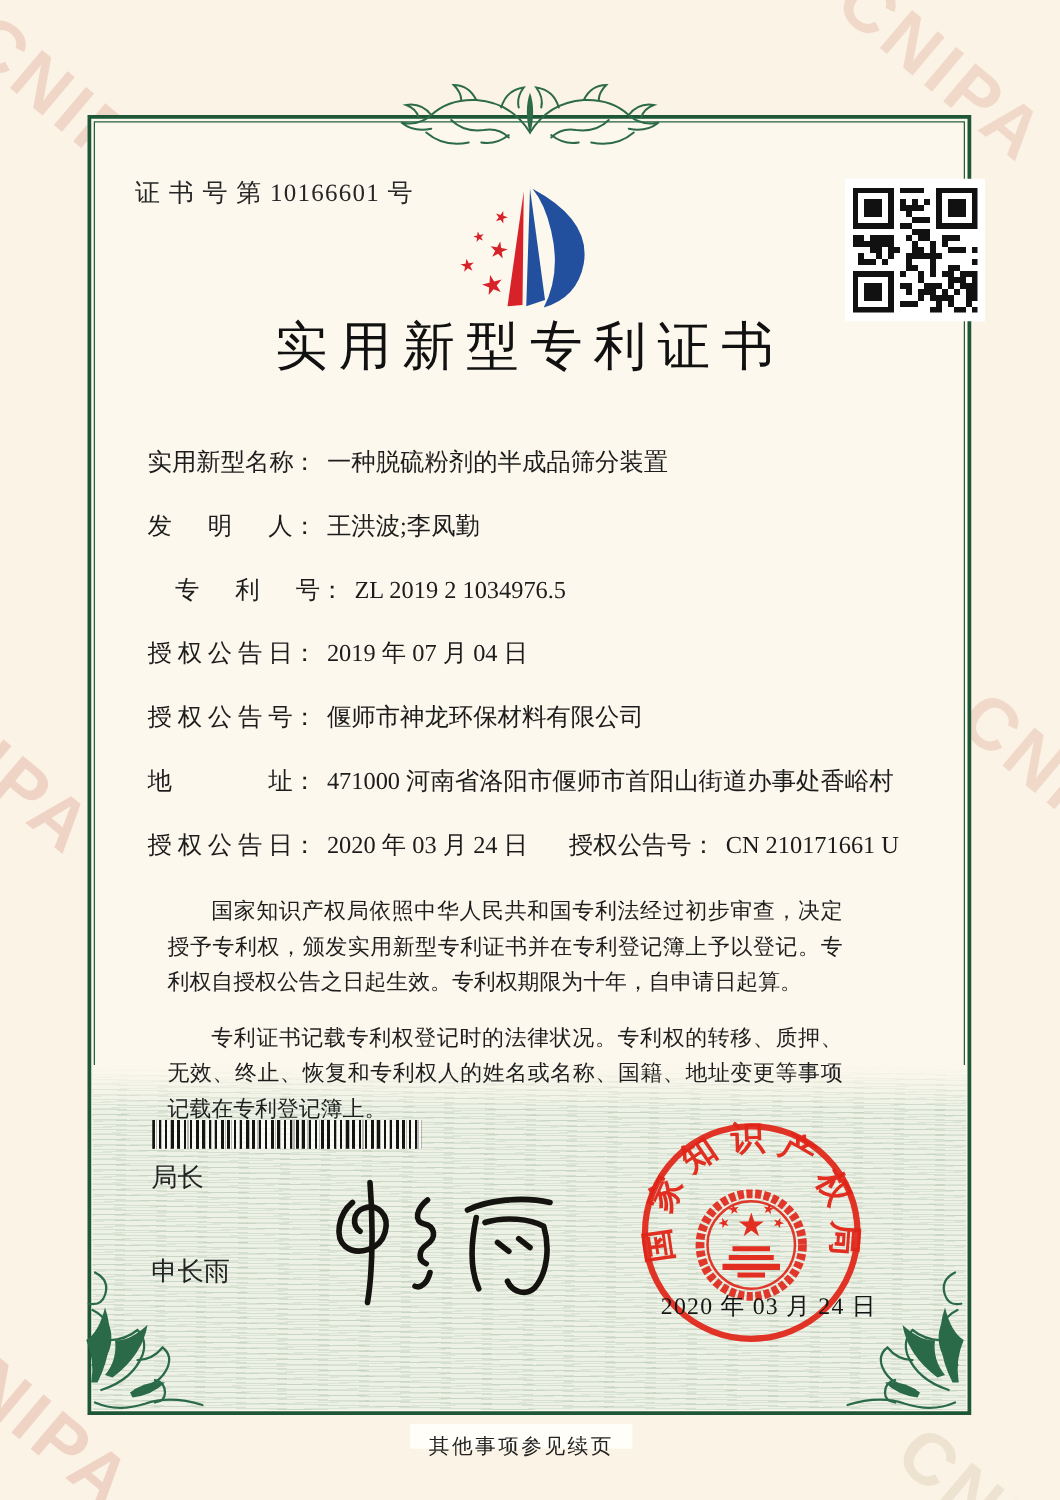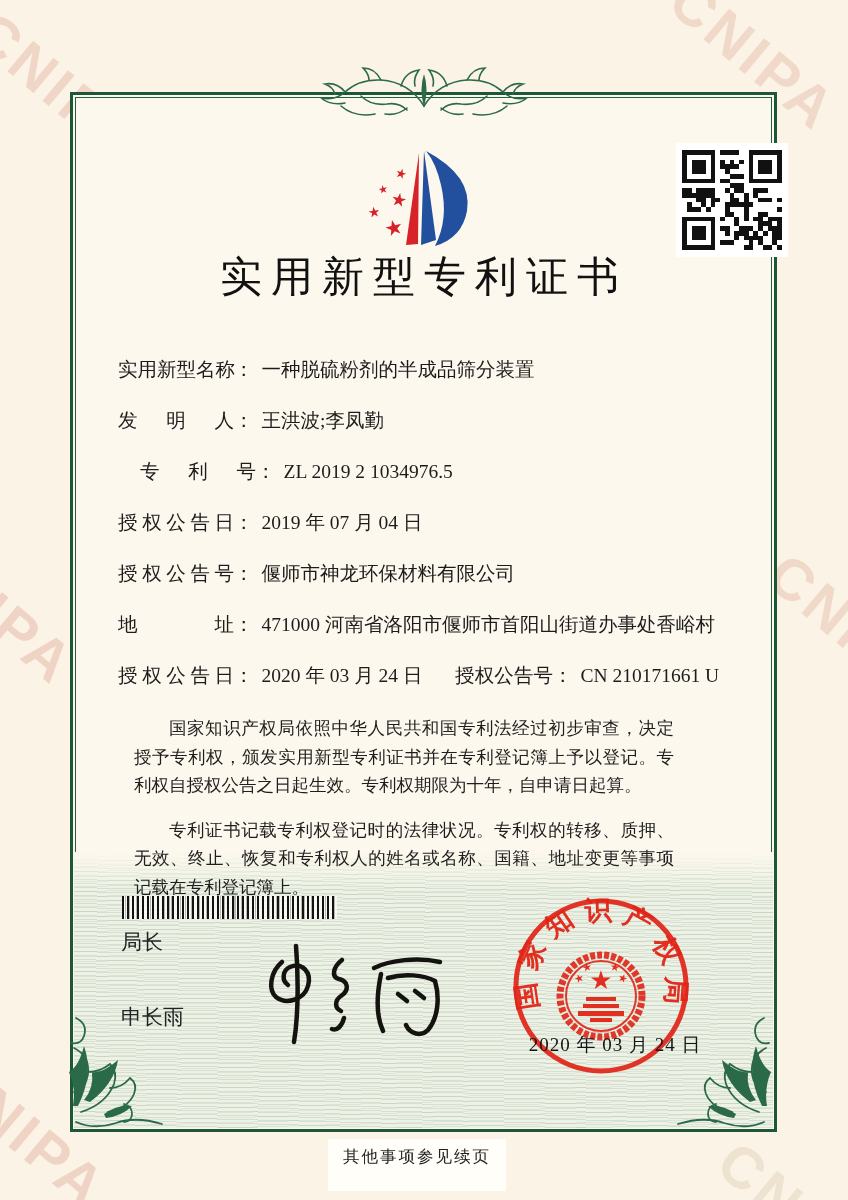--- a/index.html
+++ b/index.html
@@ -101,21 +101,21 @@
   .seal{position:absolute;left:512px;top:897px;}
   .seal-date{
     position:absolute;left:515px;top:1032px;width:200px;text-align:center;
     font-size:19px;color:#151515;letter-spacing:1px;
   }
   .page-num{
     position:absolute;left:70px;top:1094px;width:701px;text-align:center;
     font-size:15px;letter-spacing:2px;color:#2a2a2a;
   }
   .note-box{
-    position:absolute;left:328px;top:1139px;width:178px;height:52px;
+    position:absolute;left:328px;top:1139px;width:178px;height:20px;
     background:#fffef8;text-align:center;line-height:36px;
     font-size:16.5px;letter-spacing:2px;color:#222;
   }
 </style>
 </head>
 <body>
 
 <div class="page">
 
   <div class="wm wm1">CNIPA</div>
@@ -171,20 +171,21 @@
       <path d="M56,104 q-20,-4 -26,-18 q-4,-10 4,-16 q8,10 20,10"></path>
       <path d="M40,96 q-8,2 -8,10 q0,7 8,8"></path>
     </g>
     <g fill="#2a6a48">
       <path d="M86,98 Q70,66 80,38 Q85,58 95,64 Q88,80 91,98 Z"></path>
       <path d="M74,94 Q50,76 46,52 Q62,66 72,64 Q70,80 80,92 Z"></path>
       <path d="M60,106 q-14,-10 -28,-8 q10,10 26,12 Z"></path>
     </g>
   </svg>
 
+  <div class="cert-no">证 书 号 第 10166601 号</div>
 
   <svg class="logo" width="142" height="124" viewBox="0 0 142 124">
     <path d="M66,20 L53,112 L65,111 Z" fill="#d8222a"></path>
     <path d="M71,18 L68,112 L83,107 Z" fill="#23509e"></path>
     <path d="M73,18 Q120,43 114,78 Q109,105 82,113 Q96,86 88,52 Q83,30 73,18 Z" fill="#23509e"></path>
     <g fill="#d8222a" font-family="'DejaVu Sans',sans-serif" text-anchor="middle">
       <text x="48" y="45" font-size="13" transform="rotate(18 48 41)">★</text>
       <text x="30" y="60" font-size="11" transform="rotate(-12 30 56)">★</text>
       <text x="46" y="73" font-size="18" transform="rotate(10 46 67)">★</text>
       <text x="21" y="84" font-size="14" transform="rotate(-8 21 79)">★</text>

